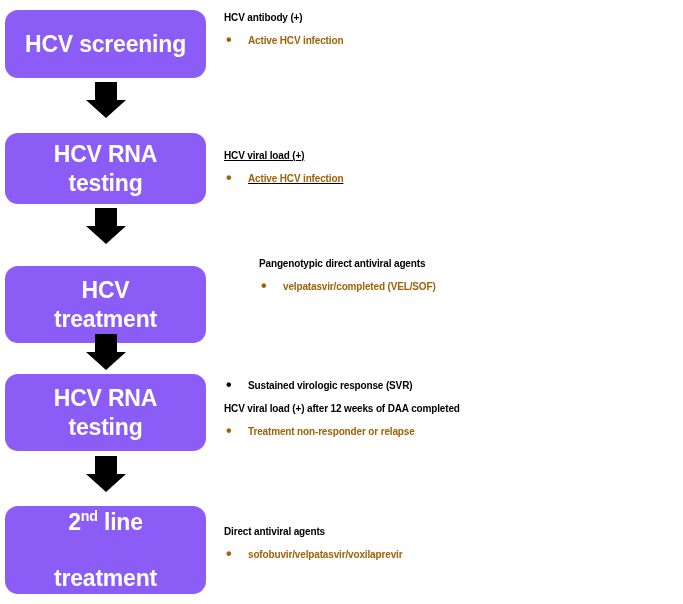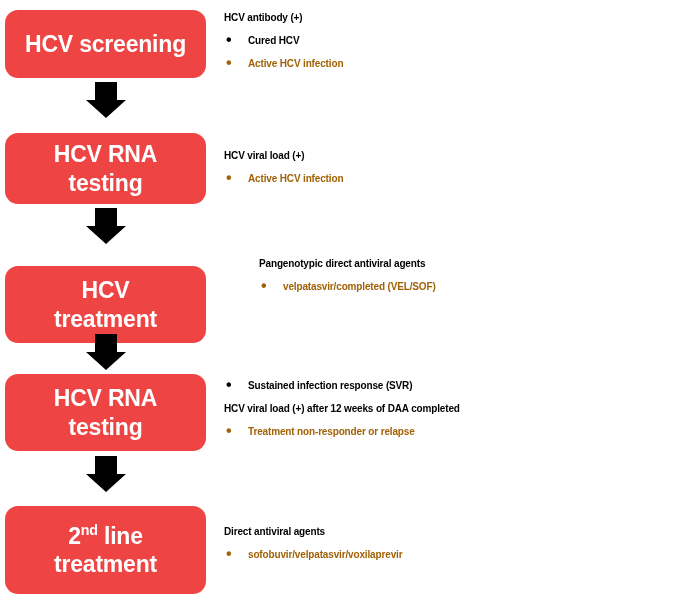--- a/index.html
+++ b/index.html
@@ -26,21 +26,21 @@
     position: absolute;
     left: 0;
     width: 683px;
   }
 
   
   .box {
     position: absolute;
     left: 5px;
     width: 201px;
-    background: #ef4444;
+    background: #8b5cf6;
     border-radius: 13px;
     color: #ffffff;
     display: flex;
     align-items: center;
     justify-content: center;
     text-align: center;
     font-weight: bold;
     font-size: 23px;
     line-height: 1.22;
     letter-spacing: -0.2px;
@@ -104,38 +104,37 @@
 
 <div id="flowchart">
 
   <div class="row" style="top:10px;height:68px;">
     <div class="box" style="top:0;height:68px;">
       <span class="box-label">HCV screening</span>
     </div>
     <div class="annot" style="top:-4px;">
       <span class="head">HCV antibody (+)</span>
       <ul>
-        <li class="black">Cured HCV</li>
         <li class="red">Active HCV infection</li>
       </ul>
     </div>
   </div>
 
   <div class="arrow" style="top:82px;">
     <svg width="40" height="36" viewBox="0 0 40 36">
       <polygon points="9,0 31,0 31,18 40,18 20,36 0,18 9,18" fill="#000000"></polygon>
     </svg>
   </div>
 
   <div class="row" style="top:133px;height:71px;">
     <div class="box" style="top:0;height:71px;flex-direction:column;">
       <span class="box-label">HCV RNA</span>
       <span class="box-label">testing</span>
     </div>
-    <div class="annot" style="top:11px;">
+    <div class="annot" style="top:11px;text-decoration:underline;">
       <span class="head">HCV viral load (+)</span>
       <ul>
         <li class="red">Active HCV infection</li>
       </ul>
     </div>
   </div>
 
   <div class="arrow" style="top:208px;">
     <svg width="40" height="36" viewBox="0 0 40 36">
       <polygon points="9,0 31,0 31,18 40,18 20,36 0,18 9,18" fill="#000000"></polygon>
@@ -161,37 +160,37 @@
     </svg>
   </div>
 
   <div class="row" style="top:374px;height:77px;">
     <div class="box" style="top:0;height:77px;flex-direction:column;">
       <span class="box-label">HCV RNA</span>
       <span class="box-label">testing</span>
     </div>
     <div class="annot" style="top:0px;">
       <ul>
-        <li class="black">Sustained infection response (SVR)</li>
+        <li class="black">Sustained virologic response (SVR)</li>
       </ul>
       <span class="head">HCV viral load (+) after 12 weeks of DAA completed</span>
       <ul>
         <li class="red">Treatment non-responder or relapse</li>
       </ul>
     </div>
   </div>
 
   <div class="arrow" style="top:456px;">
     <svg width="40" height="36" viewBox="0 0 40 36">
       <polygon points="9,0 31,0 31,18 40,18 20,36 0,18 9,18" fill="#000000"></polygon>
     </svg>
   </div>
 
   <div class="row" style="top:506px;height:88px;">
-    <div class="box" style="top:0;height:88px;flex-direction:column;">
+    <div class="box" style="top:0;height:88px;flex-direction:column;justify-content:space-between;">
         <span class="box-label"><span>2</span><sup>nd</sup><span> line</span></span>
       <span class="box-label">treatment</span>
     </div>
     <div class="annot" style="top:14px;">
       <span class="head">Direct antiviral agents</span>
       <ul>
         <li class="red">sofobuvir/velpatasvir/voxilaprevir</li>
       </ul>
     </div>
   </div>

